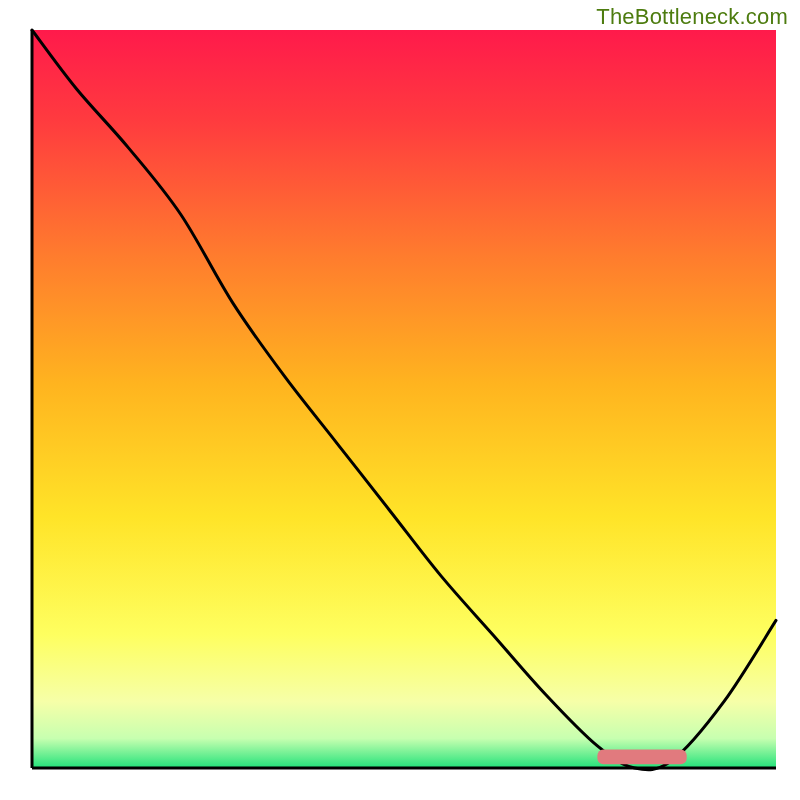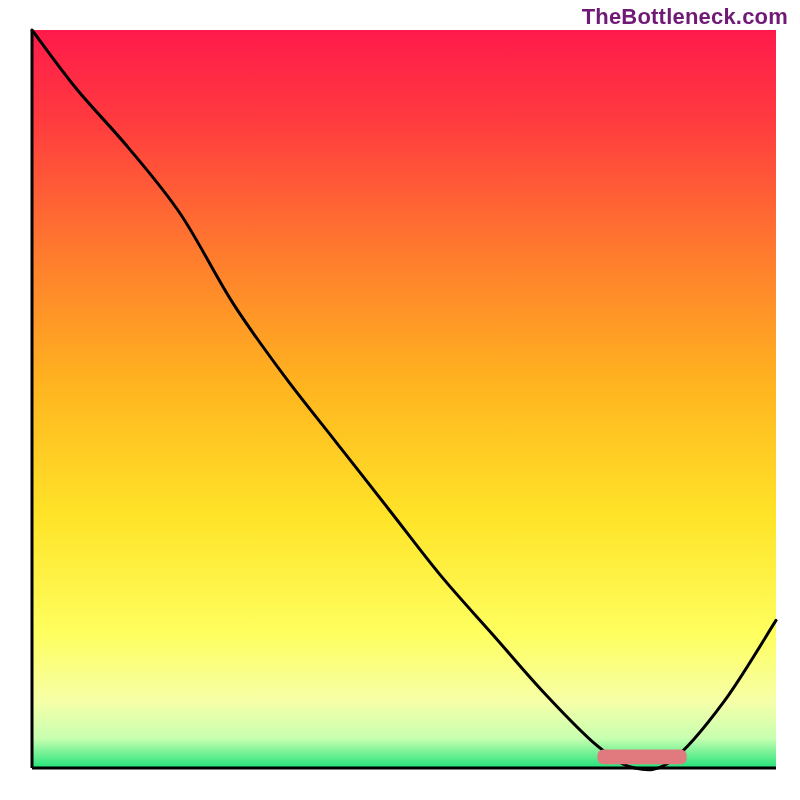--- a/index.html
+++ b/index.html
@@ -14,22 +14,22 @@
   .container {
     position: relative;
     width: 800px;
     height: 800px;
   }
   .watermark {
     position: absolute;
     top: 4px;
     right: 12px;
     font-size: 22px;
-    font-weight: 700;
-    color: #701a75;
+    font-weight: 400;
+    color: #4d7c0f;
     letter-spacing: 0.2px;
     z-index: 50;
   }
   svg.plot {
     position: absolute;
     top: 0;
     left: 0;
   }
 </style>
 </head>

